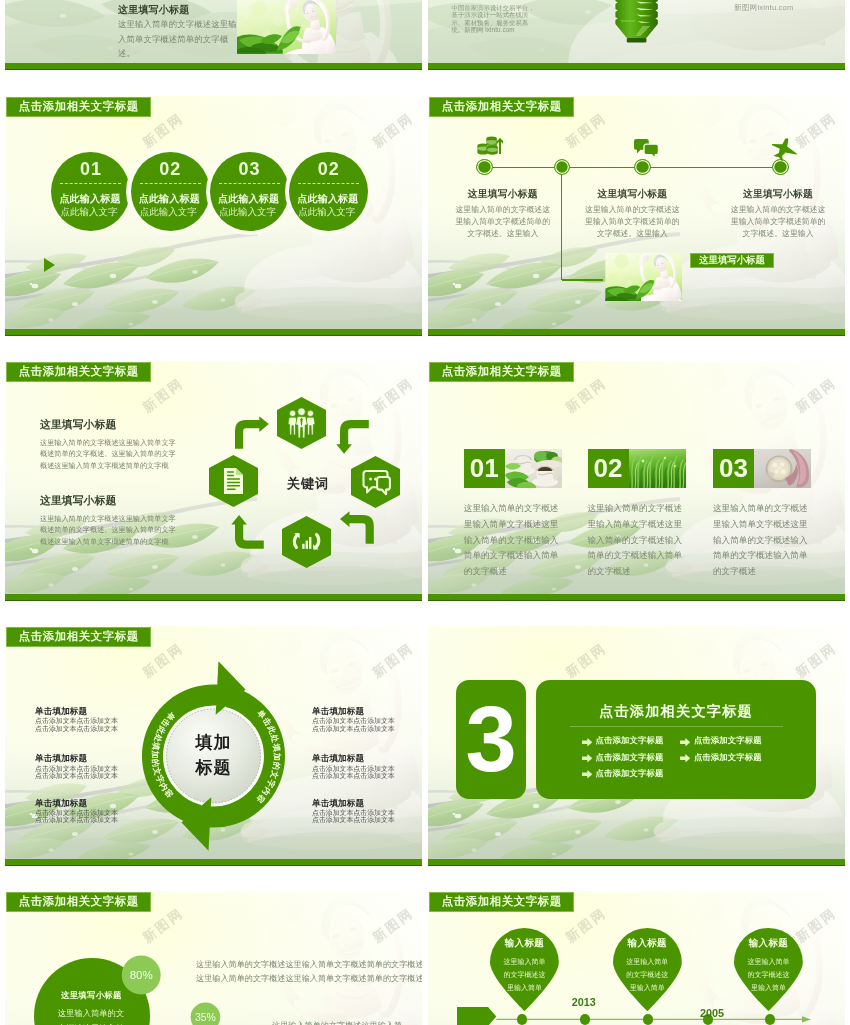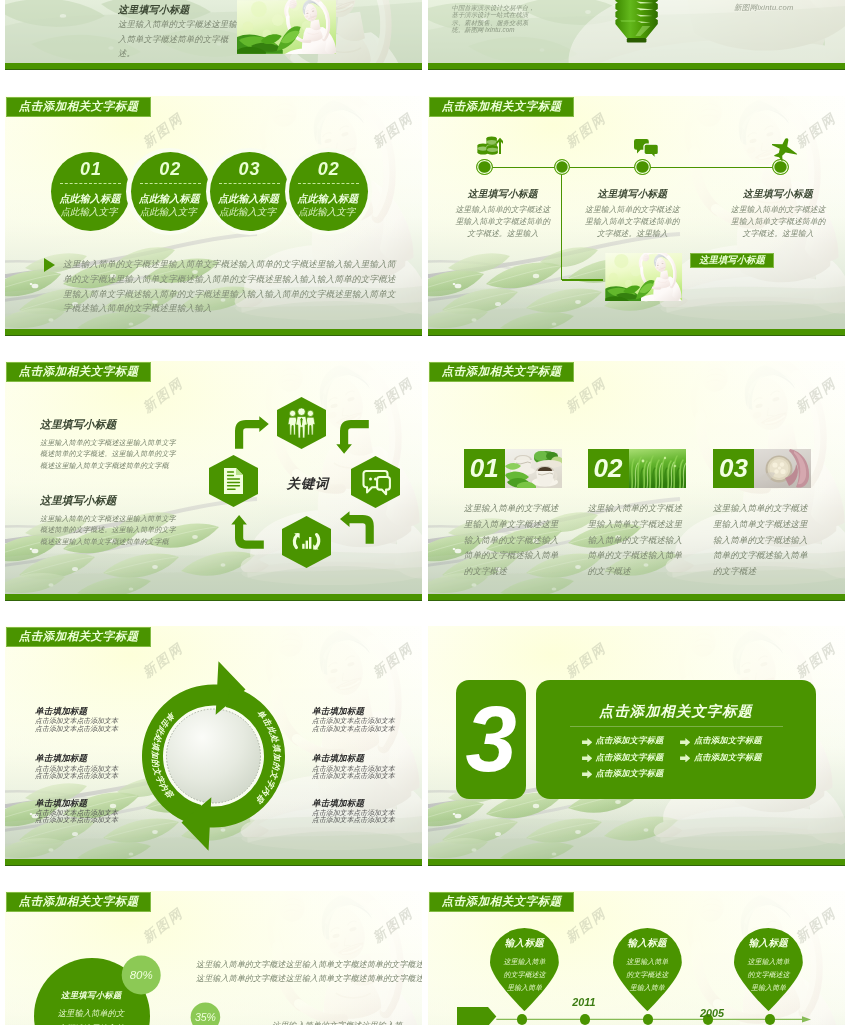--- a/index.html
+++ b/index.html
@@ -1,17 +1,17 @@
 <!DOCTYPE html>
 <html><head>
 <meta charset="utf-8">
 <style>
 html,body{margin:0;padding:0;background:#fff;}
 body{width:850px;height:1025px;overflow:hidden;font-family:"Liberation Sans",sans-serif;}
-#page{position:relative;width:850px;height:1025px;background:#fff;overflow:hidden;font-style:italic;}
+#page{position:relative;width:850px;height:1025px;background:#fff;overflow:hidden;}
 .slide{position:absolute;width:417px;height:240px;overflow:hidden;}
 .sbg{position:absolute;left:0;top:0;width:417px;height:240px;}
 .bar{position:absolute;left:0;bottom:0;width:417px;height:7px;background:#4a9400;
      border-bottom:1.5px solid #31640a;box-sizing:border-box;}
 .ttl{position:absolute;left:1px;top:0.8px;height:20.4px;background:#4a9400;color:#ecffd6;
      font-size:11.4px;font-weight:bold;letter-spacing:.6px;display:flex;align-items:center;
      justify-content:center;border:1px solid #83bb44;box-sizing:border-box;}
 .serif{font-family:"Liberation Serif",serif;}
 .wm{position:absolute;color:#9ba08e;opacity:.30;font-size:13.2px;font-weight:bold;
     transform:rotate(-37deg);transform-origin:0 100%;letter-spacing:2.5px;white-space:nowrap;
@@ -482,21 +482,20 @@
 <div class="s">点此输入文字</div>
 </div>
       <div class="ring" style="left:279.8px;top:51.5px"></div>
       <div class="circ" style="left:284.3px;top:56px">
 <div class="num">02</div>
 <div class="dash"></div>
 <div class="h">点此输入标题</div>
 <div class="s">点此输入文字</div>
 </div>
 <div class="tri" style="left:39px;top:161.5px;"></div>
-<div class="para serif" style="left:58px;top:161px;width:334px;">这里输入简单的文字概述里输入简单文字概述输入简单的文字概述里输入输入里输入简单的文字概述里输入简单文字概述输入简单的文字概述里输入输入输入简单的文字概述里输入简单文字概述输入简单的文字概述里输入输入输入简单的文字概述里输入简单文字概述输入简单的文字概述里输入输入</div>
 <div class="wm" style="left:145px;top:38px">新图网</div>
 <div class="wm" style="left:375px;top:38px">新图网</div>
 <div class="bar"></div>
 </div>
     <div class="slide" style="left:428px;top:96px;">
 <svg class="sbg" viewBox="0 0 417 240" preserveAspectRatio="none">
 <defs>
 <linearGradient id="bgv4" x1="0" y1="0" x2="0" y2="1">
 <stop offset="0" stop-color="#ffffff"></stop>
             <stop offset=".22" stop-color="#fdfef5"></stop>
@@ -1405,20 +1404,24 @@
 
 <circle cx="208.5" cy="130.0" r="47.0" fill="url(#innerG)"></circle>
 <circle cx="208.5" cy="130.0" r="47.0" fill="none" stroke="#9aa294" stroke-width=".8" stroke-dasharray="1.6 1.6"></circle>
 <path d="M 191.20 199.38 A 71.5 71.5 0 0 1 212.24 58.60 L 211.14 79.57 A 50.5 50.5 0 0 0 196.28 179.00 Z M 213.47 35.13 L 240.53 63.39 L 210.67 88.66 Z" fill="#4a9400"></path>
 <path d="M 225.80 60.62 A 71.5 71.5 0 0 1 204.76 201.40 L 205.86 180.43 A 50.5 50.5 0 0 0 220.72 81.00 Z M 203.53 224.87 L 176.47 196.61 L 206.33 171.34 Z" fill="#4a9400"></path>
 <text font-size="8" font-weight="bold" fill="#f2ffdd" font-family="Liberation Sans, sans-serif" letter-spacing=".8">
 <textPath href="#arcL" startOffset="50%" text-anchor="middle"><tspan>单击此处填加的文字内容</tspan></textPath></text>
 <text font-size="8" font-weight="bold" fill="#f2ffdd" font-family="Liberation Sans, sans-serif" letter-spacing=".8">
 <textPath href="#arcR" startOffset="50%" text-anchor="middle"><tspan>单击此处填加的文字内容</tspan></textPath></text>
 </svg>
+<div style="position:absolute;left:168.5px;top:104.0px;width:80px;text-align:center;color:#1e1e1e;font-size:17px;font-weight:bold;line-height:25px;letter-spacing:1px">
+<div>填加</div>
+<div>标题</div>
+      </div>
 <div style="position:absolute;left:30.1px;top:80.1px;color:#2b2b2b;font-size:8.6px;font-weight:bold;letter-spacing:.1px">单击填加标题</div>
       <div style="position:absolute;left:30.1px;top:91.39999999999999px;width:87px;color:#535353;font-size:6.9px;line-height:7.6px">点击添加文本点击添加文本点击添加文本点击添加文本</div>
       <div style="position:absolute;left:307px;top:80.1px;color:#2b2b2b;font-size:8.6px;font-weight:bold;letter-spacing:.1px">单击填加标题</div>
       <div style="position:absolute;left:307px;top:91.39999999999999px;width:87px;color:#535353;font-size:6.9px;line-height:7.6px">点击添加文本点击添加文本点击添加文本点击添加文本</div>
       <div style="position:absolute;left:30.1px;top:127.2px;color:#2b2b2b;font-size:8.6px;font-weight:bold;letter-spacing:.1px">单击填加标题</div>
       <div style="position:absolute;left:30.1px;top:138.5px;width:87px;color:#535353;font-size:6.9px;line-height:7.6px">点击添加文本点击添加文本点击添加文本点击添加文本</div>
       <div style="position:absolute;left:307px;top:127.2px;color:#2b2b2b;font-size:8.6px;font-weight:bold;letter-spacing:.1px">单击填加标题</div>
       <div style="position:absolute;left:307px;top:138.5px;width:87px;color:#535353;font-size:6.9px;line-height:7.6px">点击添加文本点击添加文本点击添加文本点击添加文本</div>
       <div style="position:absolute;left:30.1px;top:171.5px;color:#2b2b2b;font-size:8.6px;font-weight:bold;letter-spacing:.1px">单击填加标题</div>
       <div style="position:absolute;left:30.1px;top:182.8px;width:87px;color:#535353;font-size:6.9px;line-height:7.6px">点击添加文本点击添加文本点击添加文本点击添加文本</div>
@@ -1924,19 +1927,19 @@
 <div style="position:absolute;left:0;top:9.5px;width:68.8px;text-align:center;color:#f3ffe0;font-size:9.5px;font-weight:bold;letter-spacing:.3px">输入标题</div>
 <div class="serif" style="position:absolute;left:13.5px;top:28px;width:42px;text-align:center;color:#e4f7ca;font-size:7px;line-height:13px">这里输入简单的文字概述这里输入简单</div>
 </div>
       <div style="position:absolute;left:306.0px;top:36.5px;width:68.8px;height:83px">
 <svg style="position:absolute;left:0;top:0;width:68.8px;height:83px" viewBox="0 0 68.8 83">
 <path d="M34.4 83 C34.4 83 0 50 0 34.4 A34.4 34.4 0 0 1 68.8 34.4 C68.8 50 34.4 83 34.4 83 Z" fill="#4a9400"></path>
         </svg>
 <div style="position:absolute;left:0;top:9.5px;width:68.8px;text-align:center;color:#f3ffe0;font-size:9.5px;font-weight:bold;letter-spacing:.3px">输入标题</div>
 <div class="serif" style="position:absolute;left:13.5px;top:28px;width:42px;text-align:center;color:#e4f7ca;font-size:7px;line-height:13px">这里输入简单的文字概述这里输入简单</div>
 </div>
-<div style="position:absolute;left:135.8px;top:105px;width:40px;text-align:center;color:#3c7c12;font-size:10.8px;font-weight:bold">2011</div>
+<div style="position:absolute;left:135.8px;top:105px;width:40px;text-align:center;color:#3c7c12;font-size:10.8px;font-weight:bold">2013</div>
 <div style="position:absolute;left:263.9px;top:116px;width:40px;text-align:center;color:#3c7c12;font-size:10.8px;font-weight:bold">2005</div>
 <div class="wm" style="left:145px;top:38px">新图网</div>
 <div class="wm" style="left:375px;top:38px">新图网</div>
 
 </div>
 </div>
 
 </body></html>

